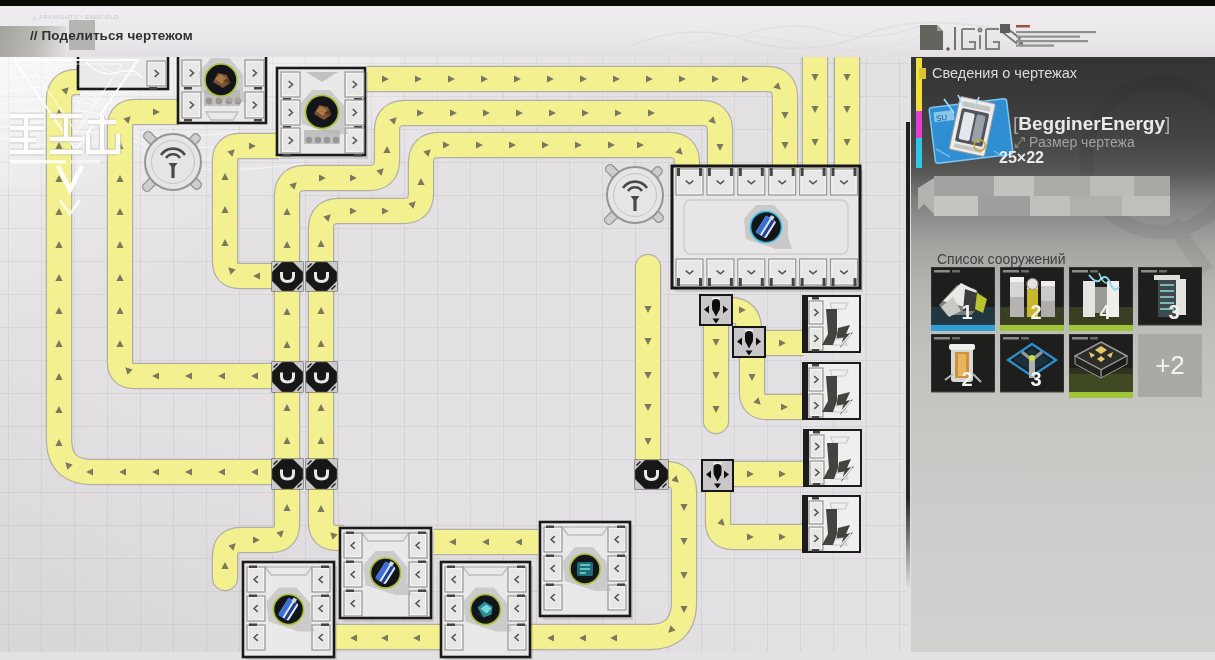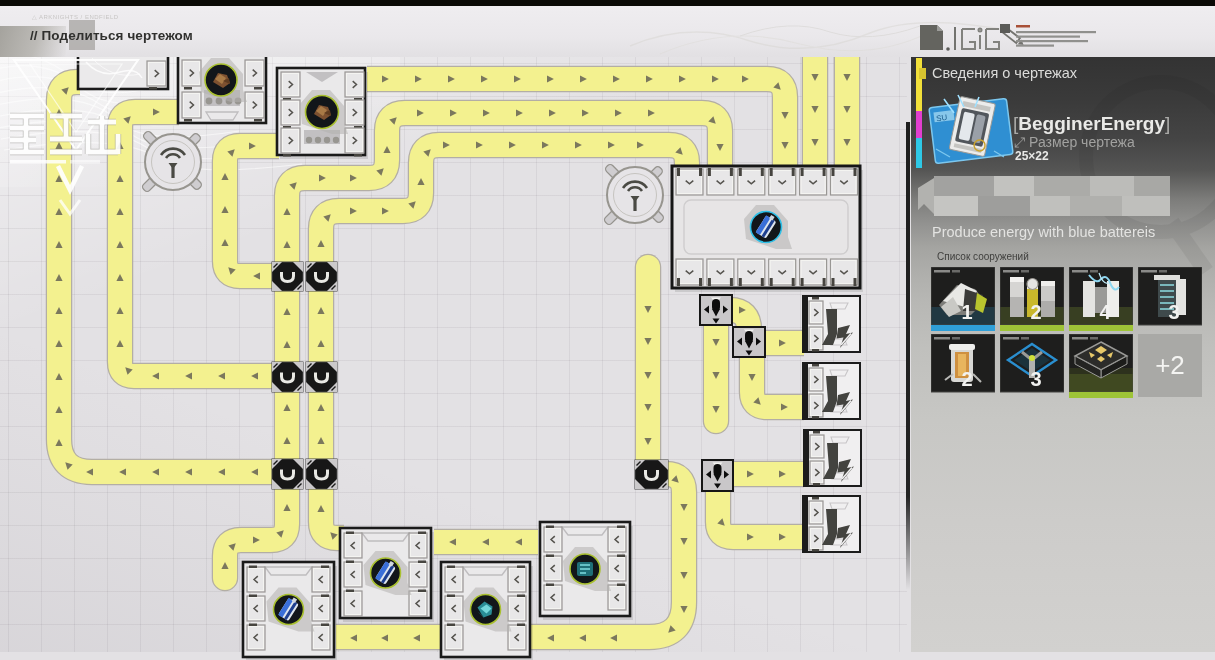--- a/index.html
+++ b/index.html
@@ -974,42 +974,41 @@
       <circle cx="58" cy="53" r="5.5" fill="none" stroke="#c9a22e" stroke-width="1.5"></circle>
     </g>
     <path d="M 20,8 l10,14 M 34,4 l6,12 M 55,6 l-4,10" stroke="#9fe0ff" stroke-width="1.6" fill="none"></path>
     <path d="M 12,58 l14,8 M 70,60 l10,6" stroke="#7cc7ee" stroke-width="1.4" fill="none"></path>
   </svg>
 
   <div class="sbtxt" style="left:102px;top:56px;font-size:19px;"><span style="color:#aaaaa8">[</span><b>BegginerEnergy</b><span style="color:#aaaaa8">]</span></div>
 
   <div class="sbtxt" style="left:103px;top:77px;font-size:14px;color:#a2a2a0">⤢ Размер чертежа</div>
 
-  <div class="sbtxt" style="left:104px;top:92px;font-size:12px;font-weight:700;">25×22</div>
+  <div class="sbtxt" style="left:88px;top:92px;font-size:16px;font-weight:700;">25×22</div>
 
   <svg width="270" height="56" style="position:absolute;left:3px;top:113px">
     <polygon points="4,18 20,8 20,44 10,34 4,40" fill="#b2b2af"></polygon>
     <g>
       <rect x="20" y="6" width="236" height="40" fill="#b5b5b2"></rect>
       <rect x="20" y="6" width="60" height="20" fill="#a2a2a0"></rect>
       <rect x="80" y="6" width="40" height="20" fill="#c2c2bf"></rect>
       <rect x="120" y="6" width="56" height="20" fill="#ababa8"></rect>
       <rect x="176" y="6" width="44" height="20" fill="#bcbcb9"></rect>
       <rect x="220" y="6" width="36" height="20" fill="#a8a8a5"></rect>
       <rect x="20" y="26" width="44" height="20" fill="#c5c5c2"></rect>
       <rect x="64" y="26" width="52" height="20" fill="#9e9e9c"></rect>
       <rect x="116" y="26" width="40" height="20" fill="#c0c0bd"></rect>
       <rect x="156" y="26" width="52" height="20" fill="#b0b0ad"></rect>
       <rect x="208" y="26" width="48" height="20" fill="#bfbfbc"></rect>
     </g>
   </svg>
 
-  <div class="sbtxt" style="left:21px;top:167px;font-size:14.5px;color:#e3e3e1">Produce energy with blue battereis</div>
-
-  <div class="sbtxt" style="left:26px;top:194px;font-size:10px;color:#3f3f3d">Список сооружений</div>
+
+  <div class="sbtxt" style="left:26px;top:194px;font-size:14px;color:#3f3f3d">Список сооружений</div>
 
 <svg width="64" height="65" style="position:absolute;left:20px;top:210px">
         <rect x="0" y="0" width="64" height="58" fill="#1e1e1d"></rect>
         <rect x="0" y="40" width="64" height="18" fill="#2f9fd8" opacity="0.20"></rect>
         <rect x="0" y="0" width="64" height="58" fill="none" stroke="#454543" stroke-width="1"></rect>
         <polygon points="8,38 26,18 44,22 54,34 40,48 16,48" fill="#7d7d79"></polygon>
         <polygon points="12,34 30,16 46,24 34,40" fill="#e8e8e5"></polygon>
         <polygon points="34,22 52,28 50,44 32,44" fill="#3a3a38"></polygon>
         <polygon points="46,26 56,32 52,46 44,42" fill="#b9c42e"></polygon>
         <polygon points="10,40 22,30 30,44 18,50" fill="#c9c9c5"></polygon>

